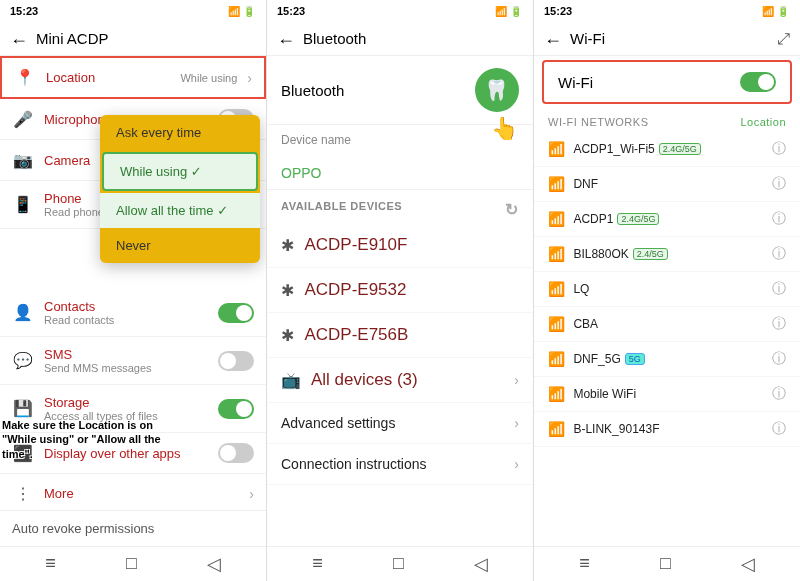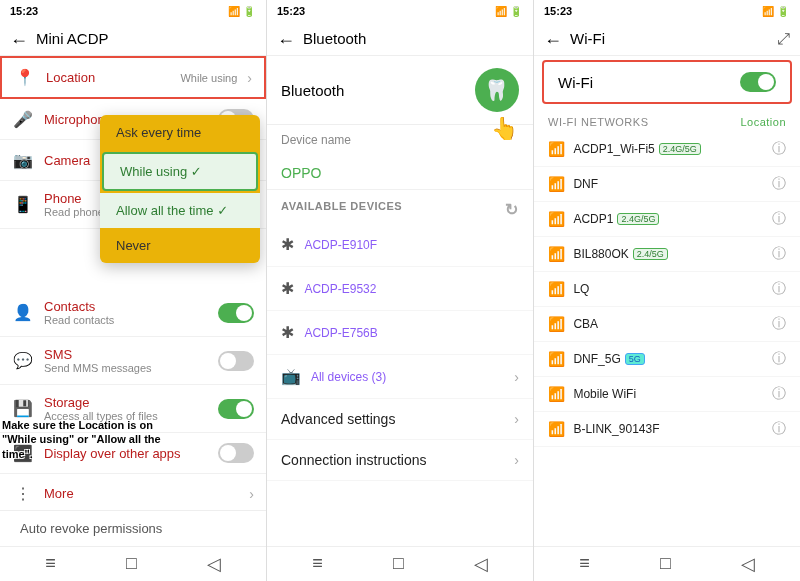--- a/index.html
+++ b/index.html
@@ -188,21 +188,21 @@
       left: 2px;
       font-size: 11px;
       font-weight: bold;
       color: #000;
       text-shadow: -1px -1px 0 #fff, 1px -1px 0 #fff, -1px 1px 0 #fff, 1px 1px 0 #fff;
       line-height: 1.3;
       z-index: 5;
     }
 
     .auto-revoke {
-      padding: 10px 20px;
+      padding: 10px 12px;
       font-size: 13px;
       color: #555;
       border-top: 1px solid #eee;
     }
 
     .bottom-nav {
       display: flex;
       justify-content: space-around;
       padding: 6px 10px;
       border-top: 1px solid #eee;
@@ -275,22 +275,22 @@
       border-bottom: 1px solid #f5f5f5;
     }
 
     .device-row .bt-icon {
       font-size: 16px;
       color: #555;
     }
 
     .device-name {
       flex: 1;
-      font-size: 12px;
-      color: #8b5cf6;
+      font-size: 17px;
+      color: #7f1d1d;
     }
 
     .device-row .chevron-right {
       font-size: 14px;
       color: #aaa;
     }
 
     .bt-setting-row {
       display: flex;
       align-items: center;

